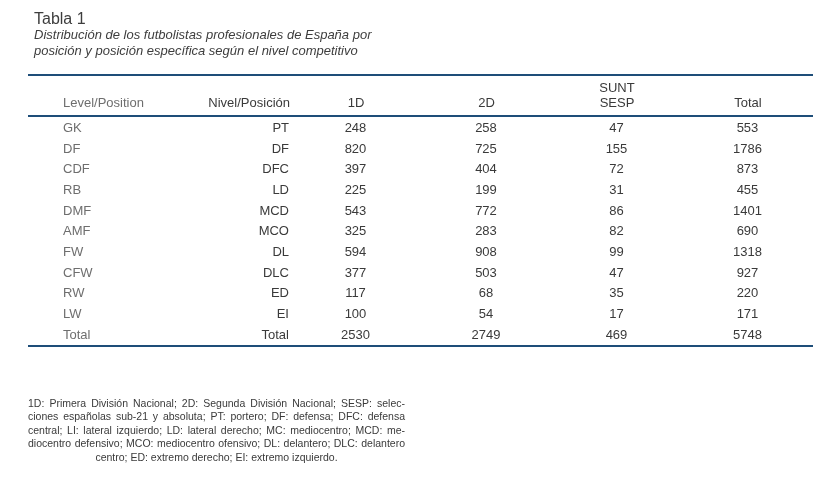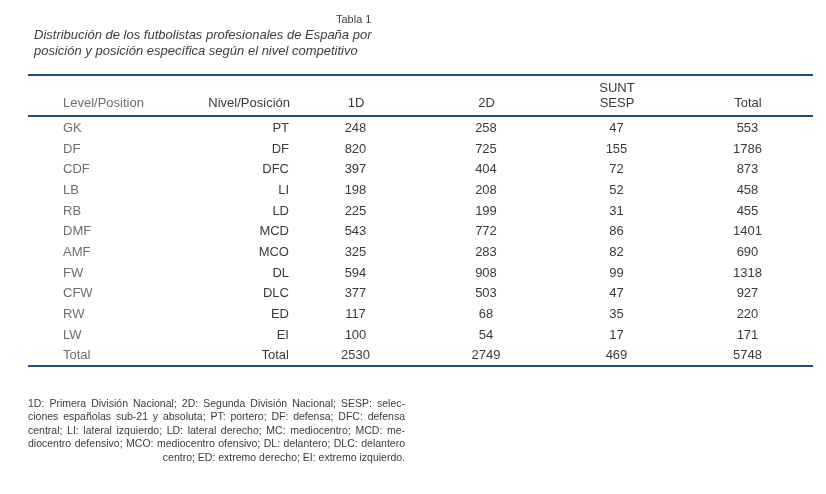--- a/index.html
+++ b/index.html
@@ -2,21 +2,21 @@
 <html><head>
 <meta charset="utf-8">
 <style>
   html, body { margin:0; padding:0; background:#ffffff; }
   .page {
     position:relative; width:826px; height:494px; background:#ffffff;
     font-family:"Liberation Sans", sans-serif; overflow:hidden;
     -webkit-font-smoothing:antialiased;
   }
   .caption { position:absolute; left:34px; top:11px; color:#3d3d3d; }
-  .caption-title { font-size:11px; line-height:16px; font-style:normal;text-align:right; }
+  .caption-title { font-size:16px; line-height:16px; font-style:normal; }
   .caption-sub   { font-size:13px; line-height:16px; font-style:italic; }
 
   .data-table {
     position:absolute; left:28px; top:74px; width:785px;
     border-collapse:collapse; table-layout:fixed;
     border-top:2px solid #1E4E79; border-bottom:2px solid #1E4E79;
     font-size:13px; color:#3a3a3a;
   }
   .data-table thead th {
     font-weight:normal; vertical-align:bottom;
@@ -27,21 +27,21 @@
   .data-table th.c2, .data-table td.c2 { text-align:right; padding-left:28px; }
   .data-table th.cn, .data-table td.cn { text-align:center; padding-left:0; }
   .data-table tbody td { height:20.7px; padding-top:0; padding-bottom:0; vertical-align:middle; }
   .hdr2line div { line-height:15px; }
 
   .footnote {
     position:absolute; left:28px; top:397px; width:377px;
     font-size:10.5px; line-height:13.4px; color:#3a3a3a;
   }
   .footnote .jline { text-align:justify; text-align-last:justify; white-space:nowrap; }
-  .footnote .lline { text-align:right; }
+  .footnote .lline { text-align:center; }
 </style>
 </head>
 <body>
 
 <div class="page">
 
   <div class="caption">
     <div class="caption-title">Tabla 1</div>
     <div class="caption-sub">Distribución de los futbolistas profesionales de España por</div>
     <div class="caption-sub">posición y posición específica según el nivel competitivo</div>
@@ -86,28 +86,20 @@
           <td class="cn">155</td>
           <td class="cn">1786</td>
         </tr>
         <tr>
           <td class="c1">CDF</td>
           <td class="c2">DFC</td>
           <td class="cn">397</td>
           <td class="cn">404</td>
           <td class="cn">72</td>
           <td class="cn">873</td>
-        </tr>
-        <tr>
-          <td class="c1">LB</td>
-          <td class="c2">LI</td>
-          <td class="cn">198</td>
-          <td class="cn">208</td>
-          <td class="cn">52</td>
-          <td class="cn">458</td>
         </tr>
         <tr>
           <td class="c1">RB</td>
           <td class="c2">LD</td>
           <td class="cn">225</td>
           <td class="cn">199</td>
           <td class="cn">31</td>
           <td class="cn">455</td>
         </tr>
         <tr>

